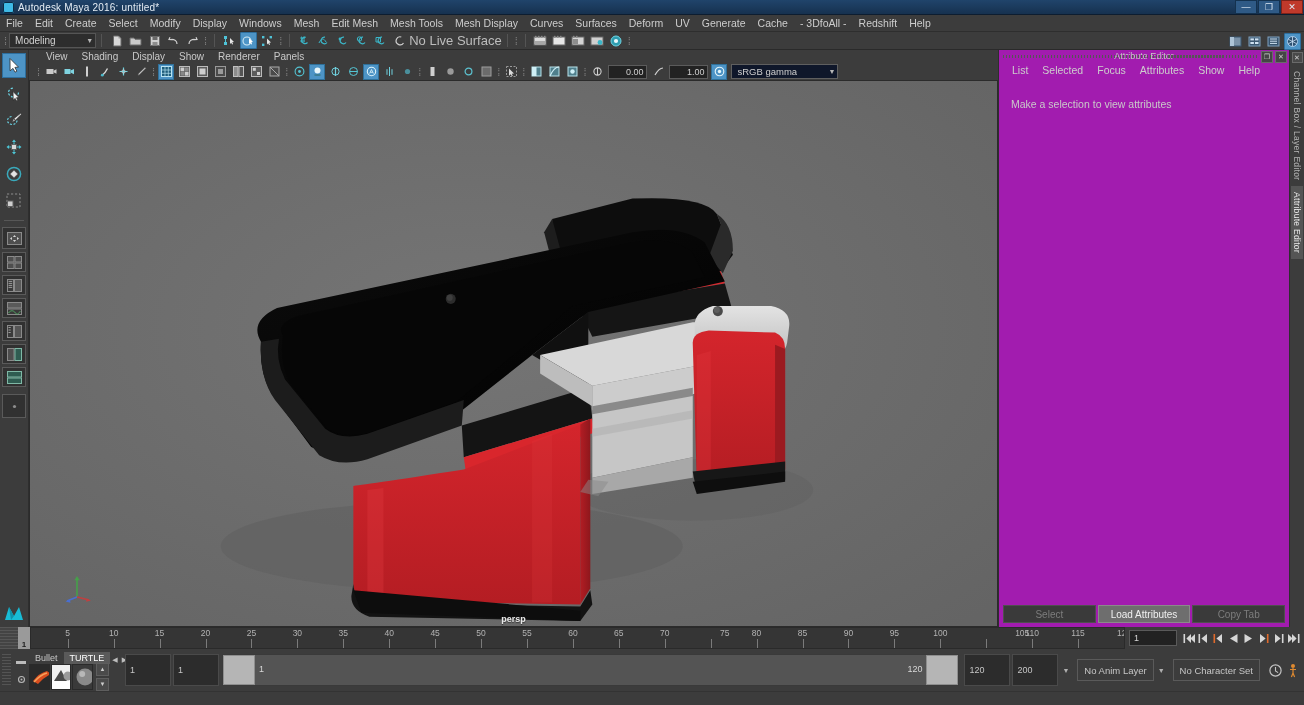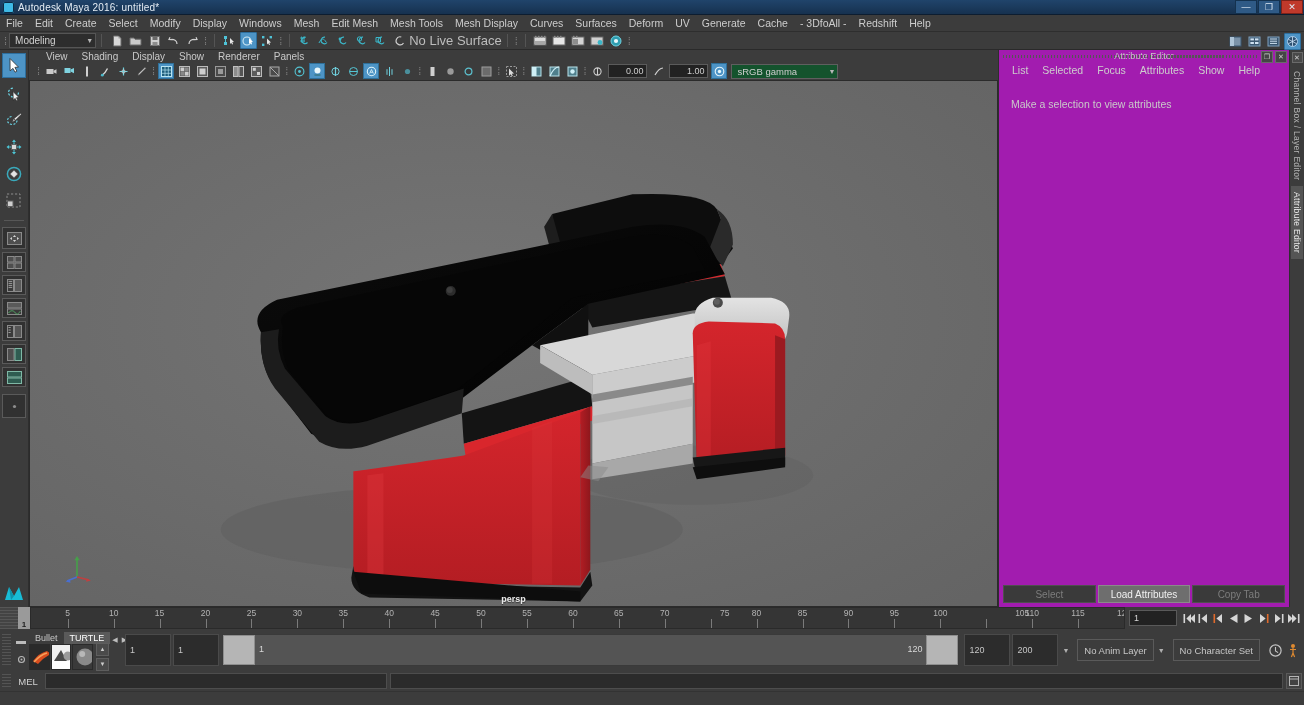--- a/index.html
+++ b/index.html
@@ -56,21 +56,21 @@
   .vpcol{flex:1 1 auto;display:flex;flex-direction:column;min-width:0;background:#3c3c3c;}
   .vpmenu{height:13px;display:flex;align-items:center;padding-left:10px;background:#3c3c3c;}
   .vpmenu .vm{padding:0 7px;font-size:10px;color:#c9c9c9;line-height:13px;}
   .vptools{height:17px;background:#3c3c3c;display:flex;align-items:center;padding-left:6px;
            border-bottom:1px solid #2b2b2b;overflow:hidden;}
   .vpt{width:14px;height:14px;margin:0 1px;display:flex;align-items:center;justify-content:center;
        border:1px solid transparent;}
   .vpt.on{background:#4d94c6;border-color:#2f7099;}
   .numfield{width:34px;height:12px;background:#222;border:1px solid #5b5b5b;color:#cfcfcf;
             font-size:9px;text-align:right;padding-right:3px;line-height:12px;margin:0 2px;}
-  .gammasel{width:98px;height:13px;background:#14532d;border:1px solid #5f5f5f;display:flex;
+  .gammasel{width:98px;height:13px;background:#0f172a;border:1px solid #5f5f5f;display:flex;
             align-items:center;justify-content:space-between;padding:0 2px 0 5px;font-size:9.5px;margin-left:3px;}
 
   
   .viewport{flex:1 1 auto;position:relative;background:#6e6e6e;overflow:hidden;min-height:0;
             border:1px solid #2b2b2b;border-top:none;}
   .vp-label{position:absolute;left:50%;bottom:2px;transform:translateX(-50%);font-size:9px;
             color:#e8e8e8;font-weight:bold;text-shadow:0 1px 1px #333;}
   .axisgizmo{position:absolute;left:34px;bottom:20px;width:34px;height:34px;}
 
   
@@ -1014,27 +1014,15 @@
         </svg>
     </div>
     <div style="width:18px;display:flex;align-items:center;justify-content:center">
       <svg width="15" height="15" viewBox="0 0 15 15">
           <circle cx="7" cy="3" r="2" fill="#e08a30"></circle>
           <path d="M7 5v5M4 6.5h6M5.4 14l1.6-4 1.6 4" stroke="#e08a30" stroke-width="1.2" fill="none"></path>
         </svg>
     </div>
   </div>
 
-  <div class="cmdrow">
-    <div class="cmd-grip"></div>
-    <div class="cmd-lbl">MEL</div>
-    <div class="cmd-input" placeholder=""></div>
-    <div class="cmd-out"></div>
-    <div class="cmd-end">
-      <svg width="10" height="10" viewBox="0 0 10 10">
-          <rect x="0.5" y="0.5" width="9" height="9" fill="none" stroke="#b5b5b5"></rect>
-          <path d="M0.5 3h9" stroke="#b5b5b5"></path>
-        </svg>
-    </div>
-  </div>
 
   <div class="helpline"></div>
 </div>
 
 </body></html>

